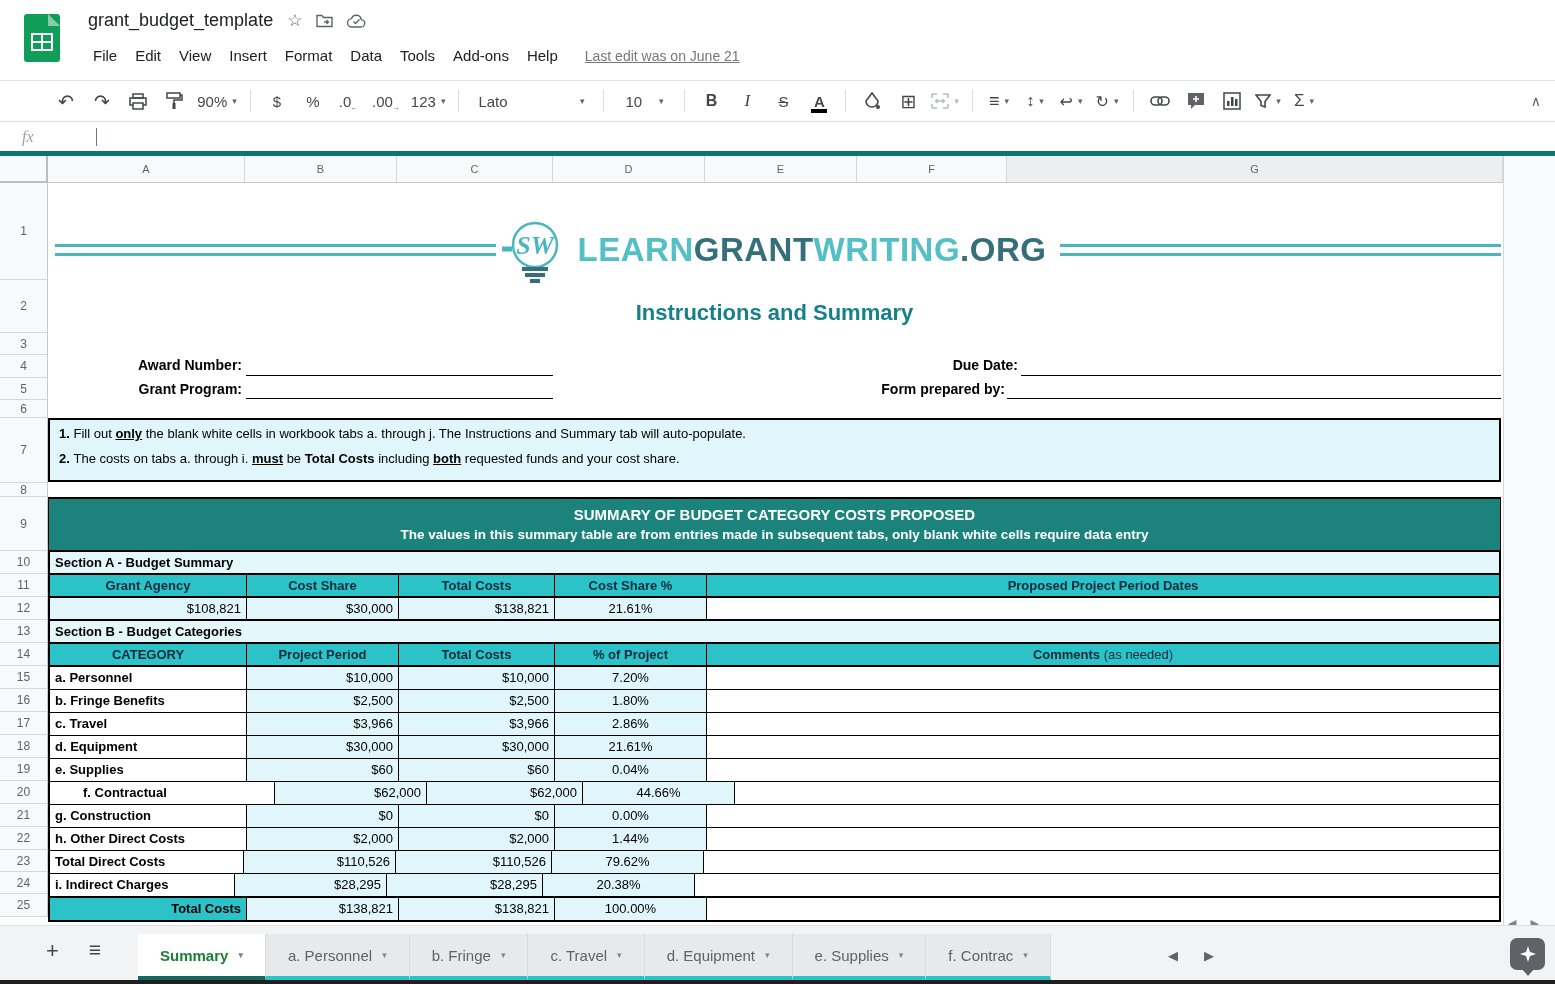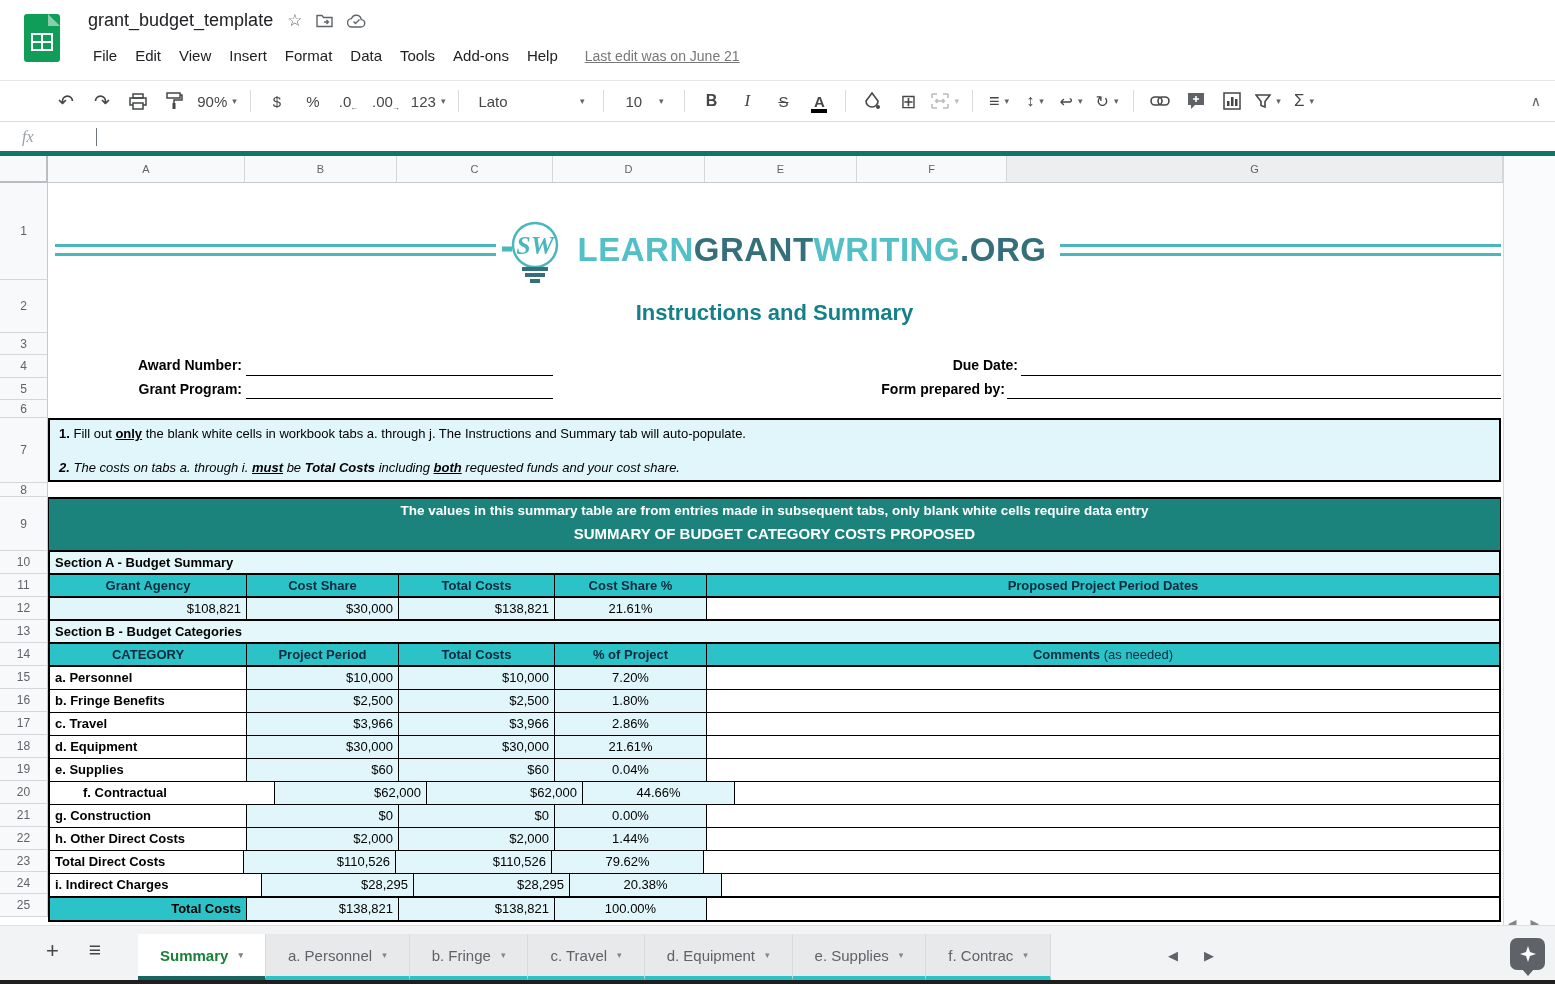--- a/index.html
+++ b/index.html
@@ -59,21 +59,21 @@
   #bulb-wrap { margin:0 12px 0 6px; position:relative; top:2px; }
   #wordmark { font-size:33px; font-weight:700; letter-spacing:.5px; margin:0 14px 0 2px; white-space:nowrap; }
   .wm-light { color:#53bfc6; } .wm-dark { color:#35707a; }
   #sheet-subtitle { left:48px; top:300px; width:1453px; text-align:center; font-size:22px; font-weight:700; color:#15808a; }
 
   .fld-label { font-weight:700; font-size:14px; color:#000; text-align:right; }
   .fld-line { border-bottom:1px solid #000; height:21px; }
 
   #instr-box { left:48px; top:418px; width:1453px; height:64px; background:#e0f6fa; border:2px solid #000; padding:6px 9px; font-size:13px; color:#000; }
   #instr-box .iline { line-height:16px; }
-  #instr-box .iline + .iline { margin-top:18px;font-style:italic; }
+  #instr-box .iline + .iline { margin-top:9px; }
   .seg-b { font-weight:700; } .seg-u { text-decoration:underline; }
 
   #banner { left:48px; top:497px; width:1453px; height:54px; background:#1b837c; border:1px solid #000; border-top-width:2px; color:#fff; text-align:center; }
   #banner-l1 { font-size:15px; font-weight:700; padding-top:7px; }
   #banner-l2 { font-size:13.5px; font-weight:700; padding-top:4px; }
 
   #budget-table { left:48px; top:551px; width:1453px; border:2px solid #000; border-top-width:1px; background:#fff; }
   .bt-row { display:flex; height:23px; border-bottom:1px solid #000; font-size:13px; color:#000; }
   .bt-row.thickb { border-bottom-width:2px; }
   .bt-row.thickt { border-top:1px solid #000; }
@@ -336,22 +336,22 @@
   <div class="sheet-abs fld-line" style="left:1021px;top:355px;width:480px"></div>
   <div class="sheet-abs fld-label" style="left:640px;top:381px;width:365px">Form prepared by:</div>
   <div class="sheet-abs fld-line" style="left:1007px;top:378px;width:494px"></div>
 
   <div id="instr-box" class="sheet-abs">
     <div class="iline"><span class="seg-b">1. </span><span>Fill out </span><span class="seg-b seg-u">only</span><span> the blank white cells in workbook tabs a. through j. The Instructions and Summary tab will auto-populate.</span></div>
     <div class="iline"><span class="seg-b">2. </span><span>The costs on tabs a. through i. </span><span class="seg-b seg-u">must</span><span> be </span><span class="seg-b">Total Costs</span><span> including </span><span class="seg-b seg-u">both</span><span> requested funds and your cost share.</span></div>
   </div>
 
   <div id="banner" class="sheet-abs">
+    <div id="banner-l1">SUMMARY OF BUDGET CATEGORY COSTS PROPOSED</div>
     <div id="banner-l2">The values in this summary table are from entries made in subsequent tabs, only blank white cells require data entry</div>
-    <div id="banner-l1">SUMMARY OF BUDGET CATEGORY COSTS PROPOSED</div>
   </div>
 
   <div id="budget-table" class="sheet-abs">
       <div class="bt-row sec-row thickb">Section A - Budget Summary</div>
       <div class="bt-row thickb">
         <div class="cell hcell" style="width: 197px;">Grant Agency</div>
         <div class="cell hcell" style="width: 152px;">Cost Share</div>
         <div class="cell hcell" style="width: 156px;">Total Costs</div>
         <div class="cell hcell" style="width: 152px;">Cost Share %</div>
         <div class="cell hcell" style="flex: 1 1 0%;">Proposed Project Period Dates</div>
@@ -428,21 +428,21 @@
         <div class="cell dcell white" style="flex: 1 1 0%;"></div>
       </div>
       <div class="bt-row ">
         <div class="cell al" style="width: 194px;">Total Direct Costs</div>
         <div class="cell dcell ar" style="width: 152px;">$110,526</div>
         <div class="cell dcell ar" style="width: 156px;">$110,526</div>
         <div class="cell dcell ac" style="width: 152px;">79.62%</div>
         <div class="cell dcell white" style="flex: 1 1 0%;"></div>
       </div>
       <div class="bt-row ">
-        <div class="cell al" style="width: 212px;">i. Indirect Charges</div>
+        <div class="cell al" style="width: 185px;">i. Indirect Charges</div>
         <div class="cell dcell ar" style="width: 152px;">$28,295</div>
         <div class="cell dcell ar" style="width: 156px;">$28,295</div>
         <div class="cell dcell ac" style="width: 152px;">20.38%</div>
         <div class="cell dcell white" style="flex: 1 1 0%;"></div>
       </div>
       <div class="bt-row thickt">
         <div class="cell total-label" style="width: 197px;">Total Costs</div>
         <div class="cell dcell ar" style="width: 152px;">$138,821</div>
         <div class="cell dcell ar" style="width: 156px;">$138,821</div>
         <div class="cell dcell ac" style="width: 152px;">100.00%</div>

